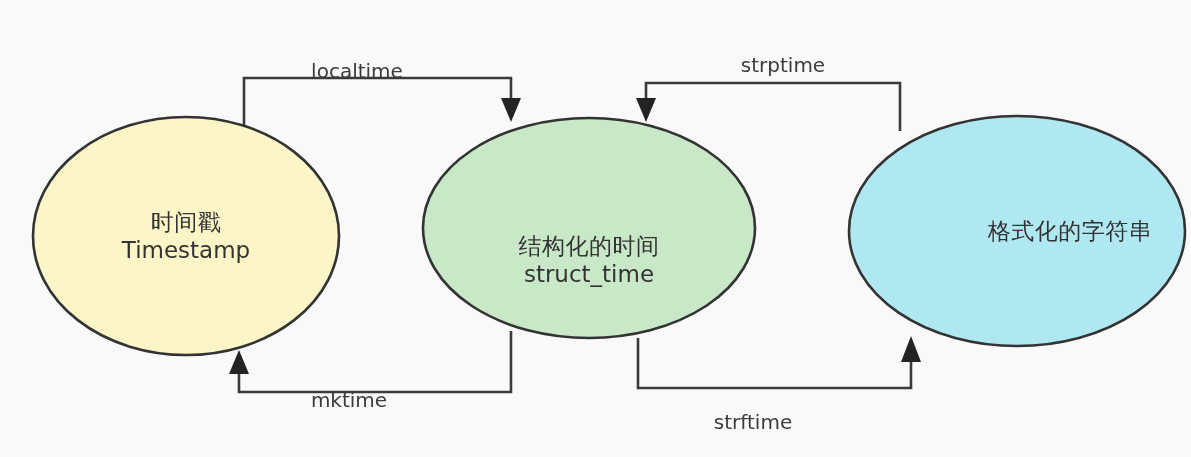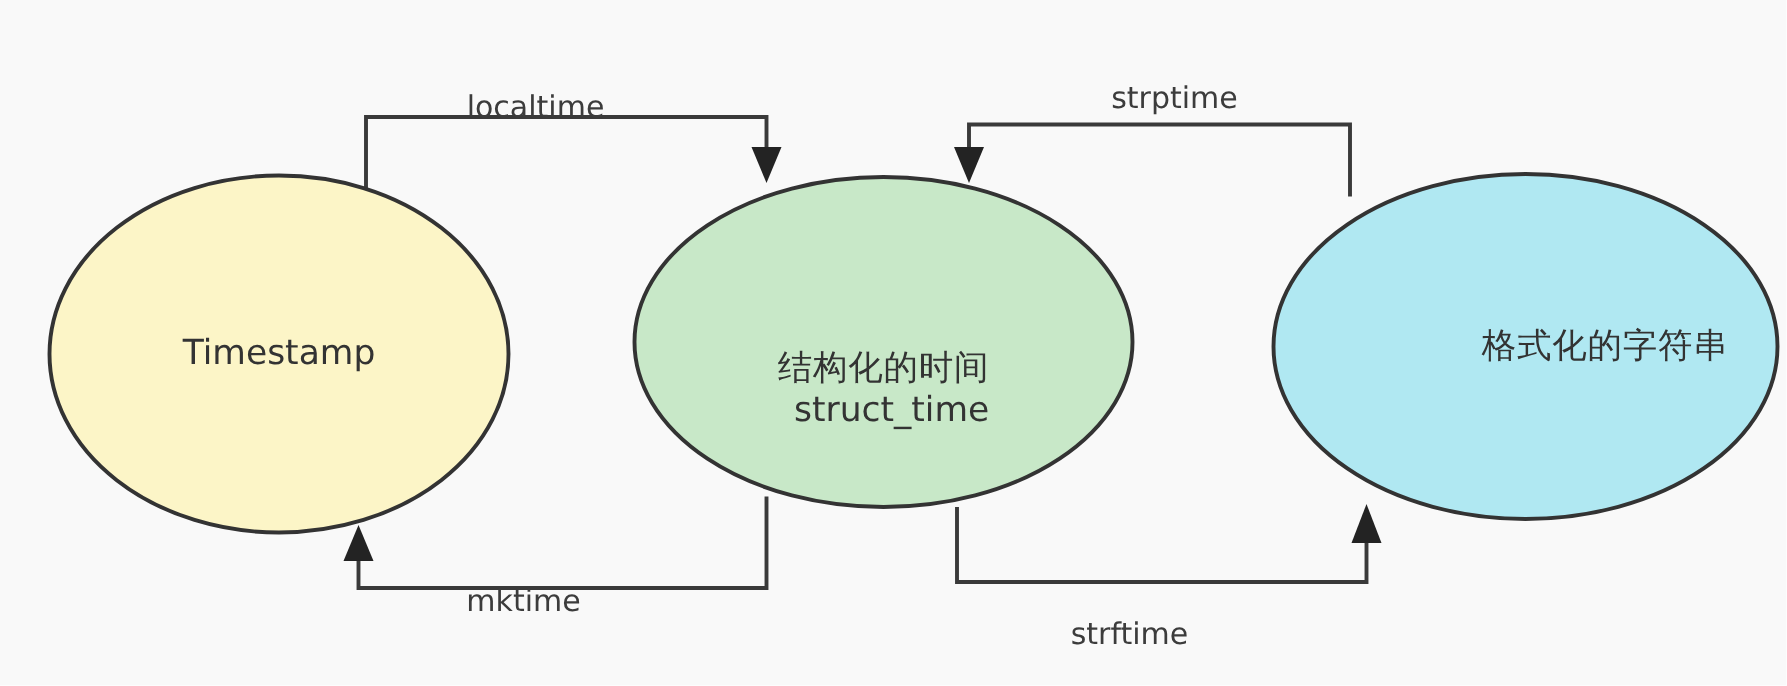--- a/index.html
+++ b/index.html
@@ -47,21 +47,20 @@
     pointer-events: none;
   }
   .node-label .cn {
     display: block;
     font-size: 23px;
     letter-spacing: 0.5px;
   }
   .node-label .en {
     display: block;
     font-size: 23px;
-    text-align: right;
   }
   .edge-label {
     position: absolute;
     text-align: center;
     color: #3c3c3c;
     font-size: 20px;
     white-space: nowrap;
     transform: translate(-50%, -50%);
     pointer-events: none;
   }
@@ -94,20 +93,21 @@
     </g>
 
     <ellipse class="node-ellipse" cx="186" cy="236" rx="153" ry="119" fill="#fcf5c7"></ellipse>
 
     <ellipse class="node-ellipse" cx="589" cy="228" rx="166" ry="110" fill="#c8e8c8"></ellipse>
 
     <ellipse class="node-ellipse" cx="1017" cy="231" rx="168" ry="115" fill="#b0e8f2"></ellipse>
   </svg>
 
   <div class="node-label" style="left:186px; top:236px;">
+    <span class="cn">时间戳</span>
     <span class="en">Timestamp</span>
   </div>
 
   <div class="node-label" style="left:589px; top:228px;margin-top:32px;">
     <span class="cn">结构化的时间</span>
     <span class="en">struct_time</span>
   </div>
 
   <div class="node-label" style="left:1070px; top:231px;">
     <span class="cn">格式化的字符串</span>

